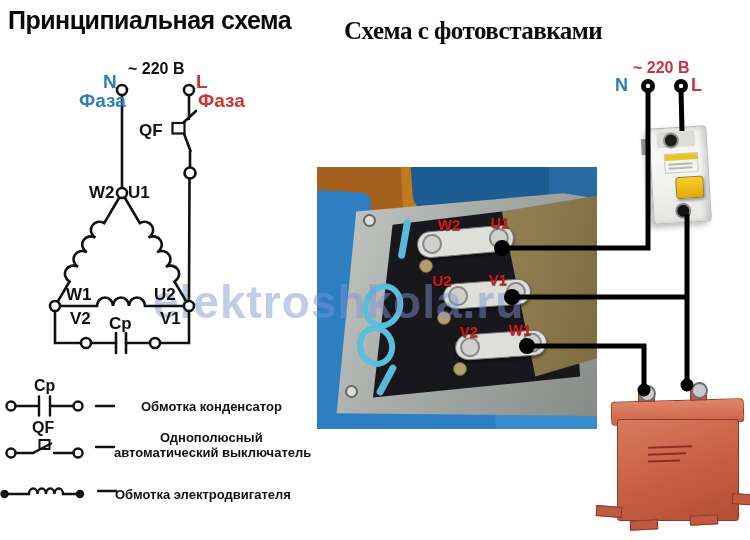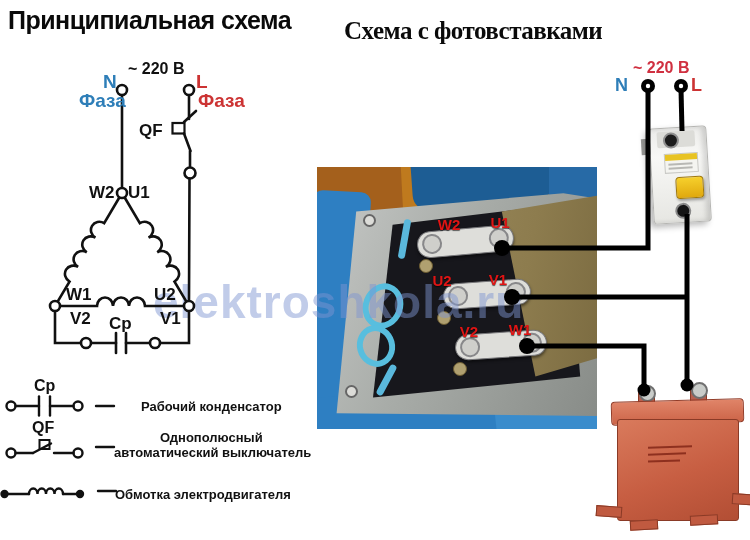--- a/index.html
+++ b/index.html
@@ -84,21 +84,21 @@
 <div class="lbl black f17" style="left:139px;top:121px;">QF</div>
 <div class="lbl black f17" style="left:89px;top:183px;">W2</div>
 <div class="lbl black f17" style="left:128px;top:183px;">U1</div>
 <div class="lbl black f17" style="left:66px;top:285px;">W1</div>
 <div class="lbl black f17" style="left:154px;top:285px;">U2</div>
 <div class="lbl black f17" style="left:70px;top:309px;">V2</div>
 <div class="lbl black f17" style="left:160px;top:309px;">V1</div>
 <div class="lbl black f17" style="left:109px;top:314px;">Cp</div>
 
 <div class="lbl black f16" style="left:34px;top:377px;">Cp</div>
-<div class="lbl black f13" style="left:141px;top:399px;">Рабочий конденсатор</div>
+<div class="lbl black f13" style="left:141px;top:399px;">Обмотка конденсатор</div>
 <div class="lbl black f16" style="left:32px;top:419px;">QF</div>
 <div class="lbl black f13" style="left:160px;top:430px;">Однополюсный</div>
 <div class="lbl black f13" style="left:114px;top:445px;text-align:right;">автоматический выключатель</div>
 <div class="lbl black f13" style="left:115px;top:487px;">Обмотка электродвигателя</div>
 
 <div class="lbl title" style="left:344px;top:17px;font-family:Liberation Serif, serif;">Схема с фотовставками</div>
 <div class="lbl f16" style="left:633px;top:59px;color:#d03040;">~ 220 В</div>
 <div class="lbl blue" style="left:615px;top:75px;font-size:18px;">N</div>
 <div class="lbl red" style="left:691px;top:75px;font-size:18px;">L</div>
 

